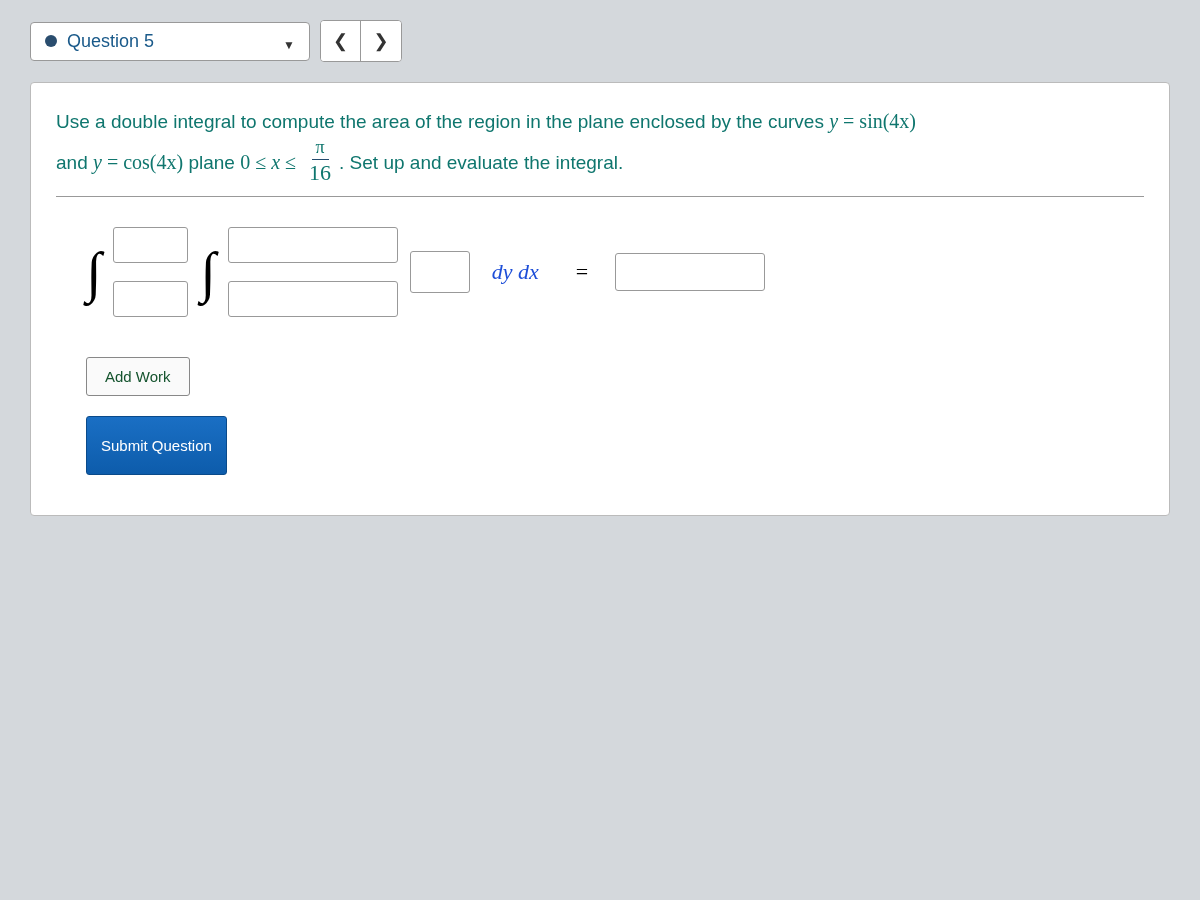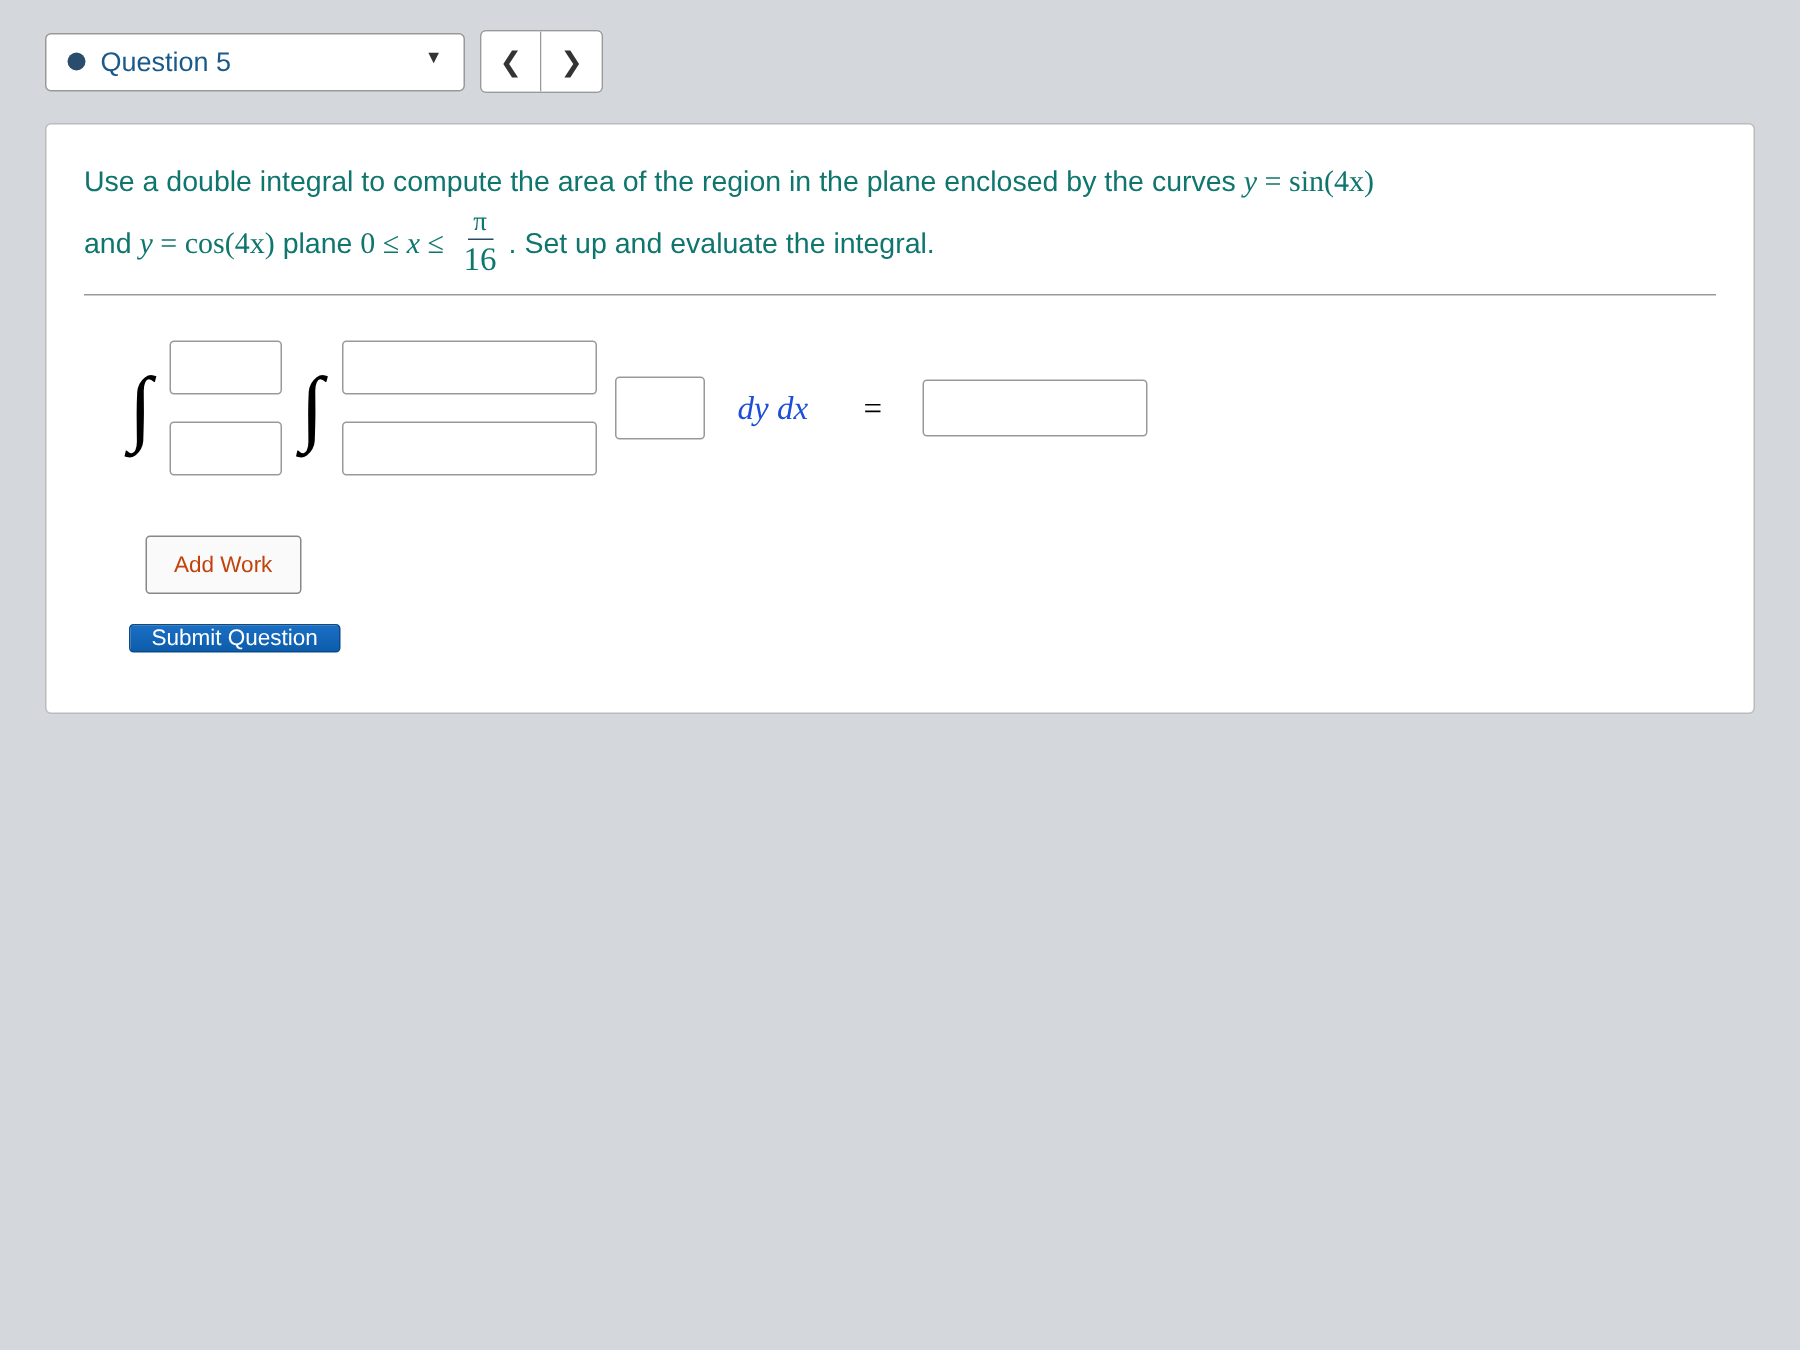--- a/index.html
+++ b/index.html
@@ -22,21 +22,21 @@
       gap: 10px;
       margin-bottom: 20px;
     }
     
     .question-selector {
       background: #fff;
       border: 1px solid #999;
       border-radius: 4px;
       padding: 8px 14px;
       display: flex;
-      align-items: flex-start;
+      align-items: flex-end;
       gap: 16px;
       min-width: 280px;
       justify-content: space-between;
       cursor: pointer;
     }
     
     .question-selector-left {
       display: flex;
       align-items: center;
       gap: 10px;
@@ -213,33 +213,33 @@
       color: #000;
       margin: 0 15px;
     }
     
     .add-work-btn {
       background: #fafafa;
       border: 1px solid #888;
       border-radius: 3px;
       padding: 10px 18px;
       font-size: 15px;
-      color: #c2410c;
+      color: #14532d;
       cursor: pointer;
-      margin-left: 41px;
+      margin-left: 30px;
       margin-bottom: 20px;
       display: inline-block;
     }
     
     .submit-btn {
       background: #0d5cab;
       background: linear-gradient(#1a6fc4, #0d5cab);
       border: 1px solid #0a4a8a;
       border-radius: 3px;
-      padding: 0 14px;
+      padding: 20px 14px;
       font-size: 15px;
       color: #fff;
       cursor: pointer;
       margin-left: 30px;
       display: inline-block;
     }
   </style>
 </head>
 <body>
 

